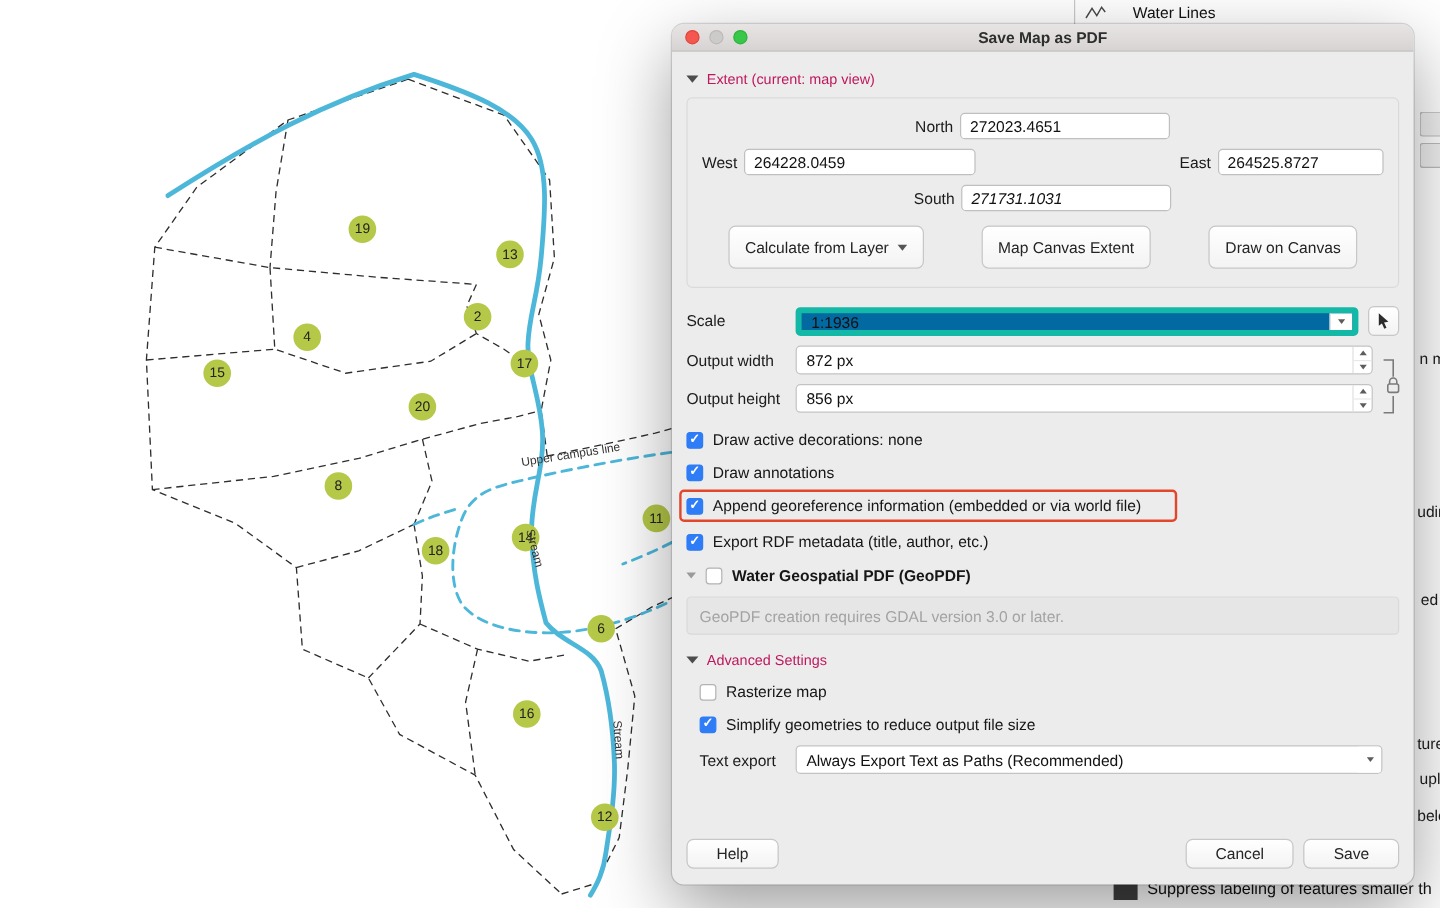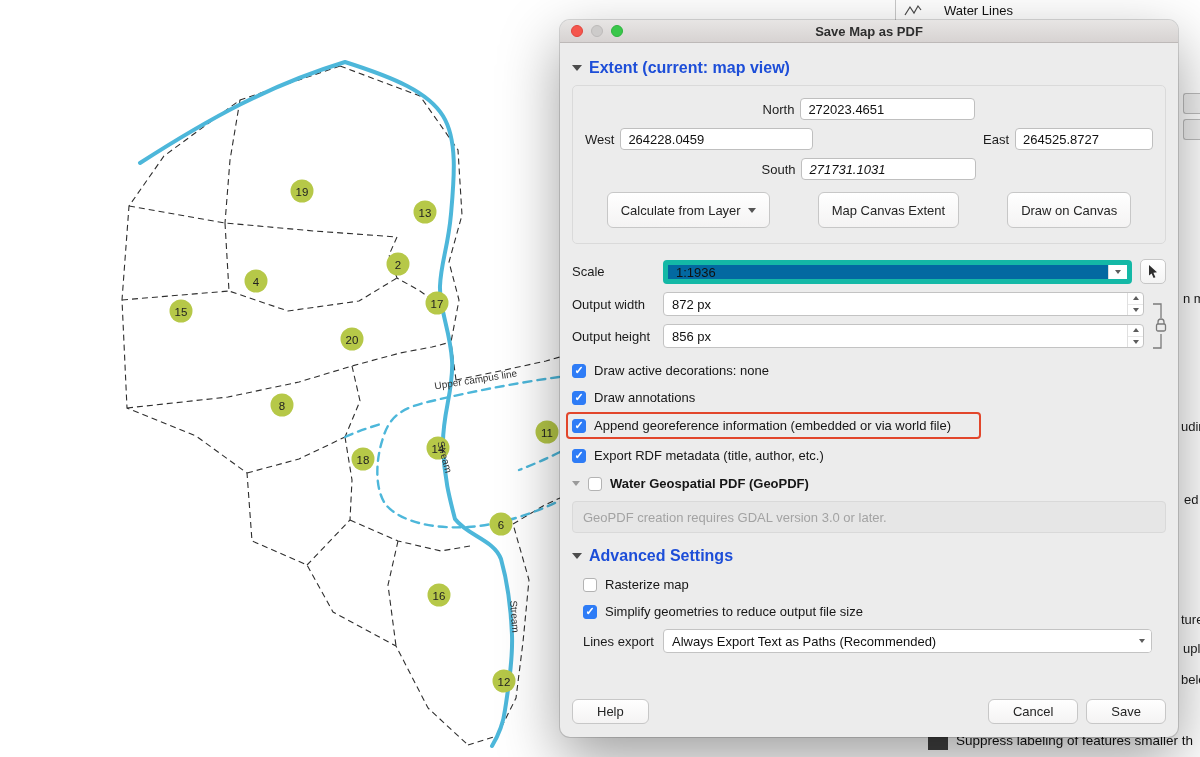--- a/index.html
+++ b/index.html
@@ -35,21 +35,21 @@
             display:flex;align-items:center;position:relative}
   .title{position:absolute;left:0;right:0;text-align:center;font-size:13px;color:#2e2e2e;font-weight:600}
   .traffic{display:flex;gap:8px;margin-left:11px;position:relative;z-index:1}
   .tl{width:12px;height:12px;border-radius:50%}
   .tl.red{background:#f5564d;border:1px solid #e0443c}
   .tl.gray{background:#cdcbca;border:1px solid #bcbab9}
   .tl.green{background:#39c74a;border:1px solid #2eb33e}
   .dlg-body{position:relative;height:693px;padding:6px 12px 0;font-size:13px;color:#1b1b1b}
 
   .section-header{display:flex;align-items:center;gap:7px;margin:10px 0 8px}
-  .section-title{font-weight:bold;font-size:16px;color:#1d4ed8}
+  .section-title{font-weight:normal;font-size:12px;color:#be185d}
   .disc{width:0;height:0;border-left:5px solid transparent;border-right:5px solid transparent;
         border-top:6px solid #4c4c4c;flex:0 0 auto}
   .disc.gray{border-left-width:4.5px;border-right-width:4.5px;border-top-width:5.5px;border-top-color:#9a9a9a}
 
   .extent-box{border:1px solid #dadada;border-radius:5px;padding:12px 12px 15px}
   .ext-row{display:flex;align-items:center;margin-bottom:8px}
   .ext-row.center{justify-content:center}
   .ext-row.between{justify-content:space-between}
   .ext-row:last-of-type{margin-bottom:0}
   .ext-label{margin-right:6px}
@@ -330,21 +330,21 @@
       <div class="check-row adv-indent">
         <span class="checkbox" data-checked="false"></span>
         <span class="check-label">Rasterize map</span>
       </div>
       <div class="check-row adv-indent">
         <span class="checkbox" data-checked="true"></span>
         <span class="check-label">Simplify geometries to reduce output file size</span>
       </div>
 
       <div class="form-row adv-indent" style="margin-top:10px">
-        <span class="form-label" style="width:80px">Lines export</span>
+        <span class="form-label" style="width:80px">Text export</span>
         <div class="dropdown">
           <span class="combo-value">Always Export Text as Paths (Recommended)</span>
           <span class="combo-btn" style="border-left:none">
               <span class="tri-d"></span>
             </span>
         </div>
       </div>
 
       
       <div class="footer">

